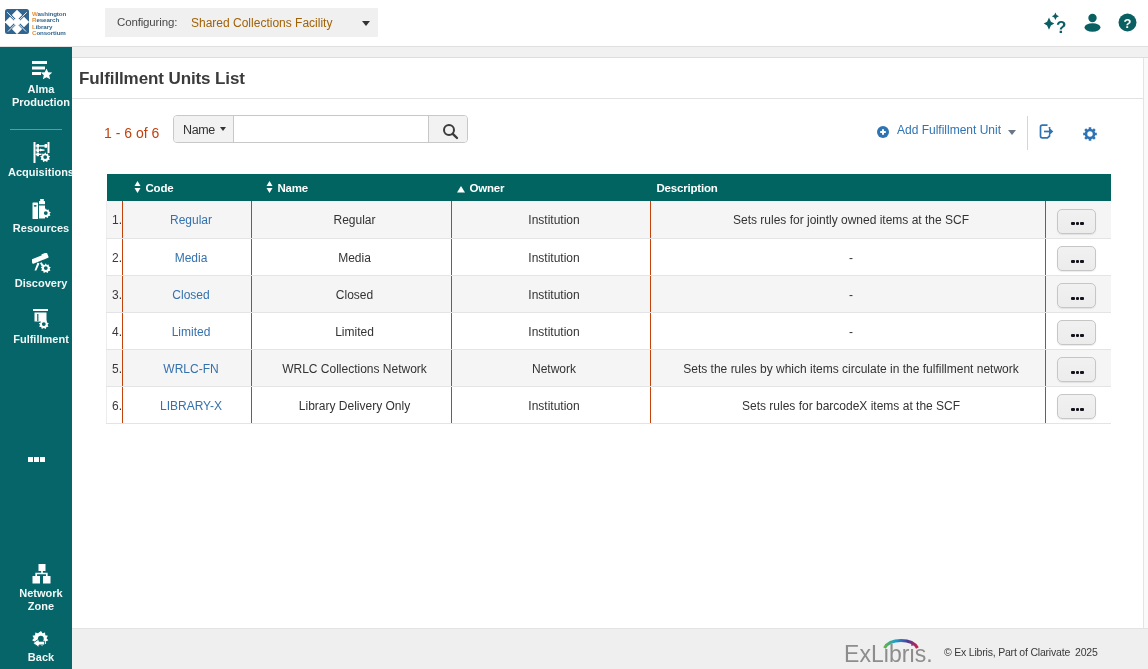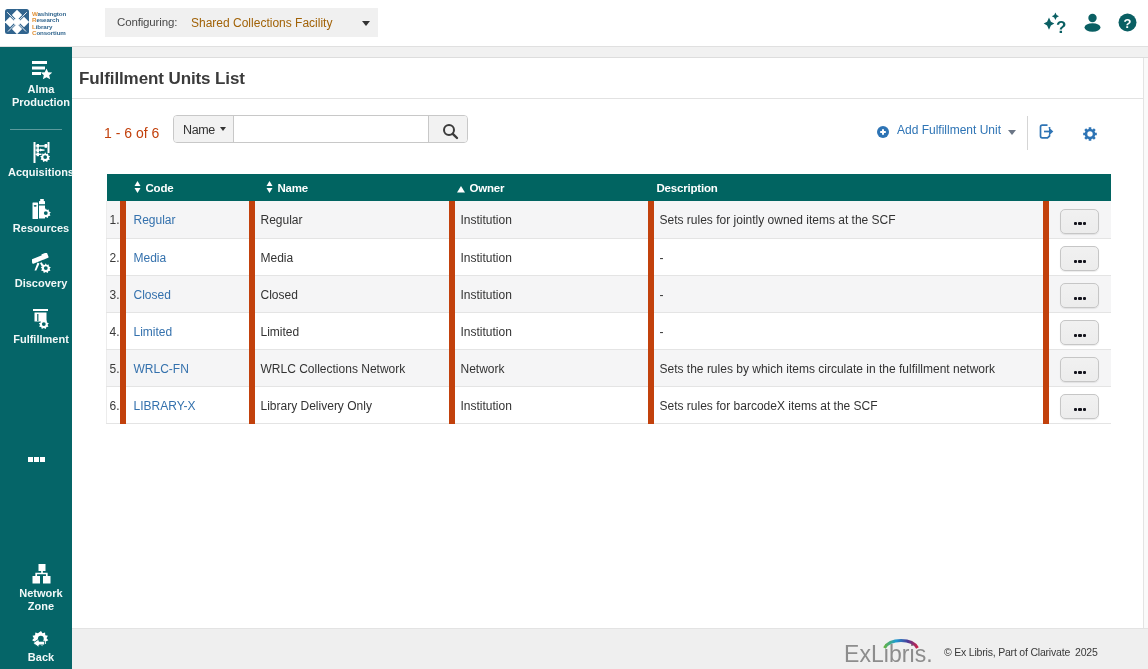--- a/index.html
+++ b/index.html
@@ -37,21 +37,21 @@
   #addcaret { position:absolute; left:131px; top:11px; width:0; height:0; border-left:4px solid transparent; border-right:4px solid transparent; border-top:5px solid #6b7686; }
   #tooldiv { position:absolute; left:1027px; top:116px; width:1px; height:34px; background:#d5d5d5; }
 
   
   #tbl { position:absolute; left:106px; top:174px; width:1004px; border-collapse:collapse; table-layout:fixed; font-size:12px; color:#333; }
   #tbl th { background:#016461; color:#fff; font-size:11.5px; letter-spacing:-0.2px; font-weight:bold; text-align:left; height:27px; padding:0; vertical-align:middle; }
   #tbl td { height:37px; padding:2px 0 0 6px; vertical-align:middle; border-bottom:1px solid #e4e4e4; }
   #tbl td.code { padding-left:8px; }
   #tbl tr.odd td { background:#f5f5f6; }
   #tbl tr.even td { background:#fff; }
-  #tbl td.vline { border-left:6px solid #c2410c; }
+  #tbl td.vline { border-left:1px solid #c2410c;text-align:center; }
   #tbl td.num { text-align:right; padding:2px 0 0 0; color:#3a3a3a; border-left:1px solid #ececec; }
   a.code { color:#3471ad; text-decoration:none; }
   .sorticon { display:inline-block; vertical-align:-1px; margin-right:5px; }
   .dotbtn { width:39px; height:25px; background:linear-gradient(#f1f1f1,#ececec); border:1px solid #c6c6c6; border-radius:5px; margin-left:5px; margin-top:2px; box-shadow:0 1px 1px rgba(0,0,0,0.08); position:relative; }
   .dotbtn i { position:absolute; top:12.5px; width:3.2px; height:3.2px; background:#14141d; border-radius:1px; }
 
   
   #footer { position:absolute; left:72px; top:628px; width:1076px; height:41px; background:#efefef; border-top:1px solid #e3e3e3; }
   #copy { position:absolute; left:872px; top:17px; font-size:10.5px; letter-spacing:-0.2px; color:#3a3a3a; }
   #exl { position:absolute; left:773px; top:8px; }

